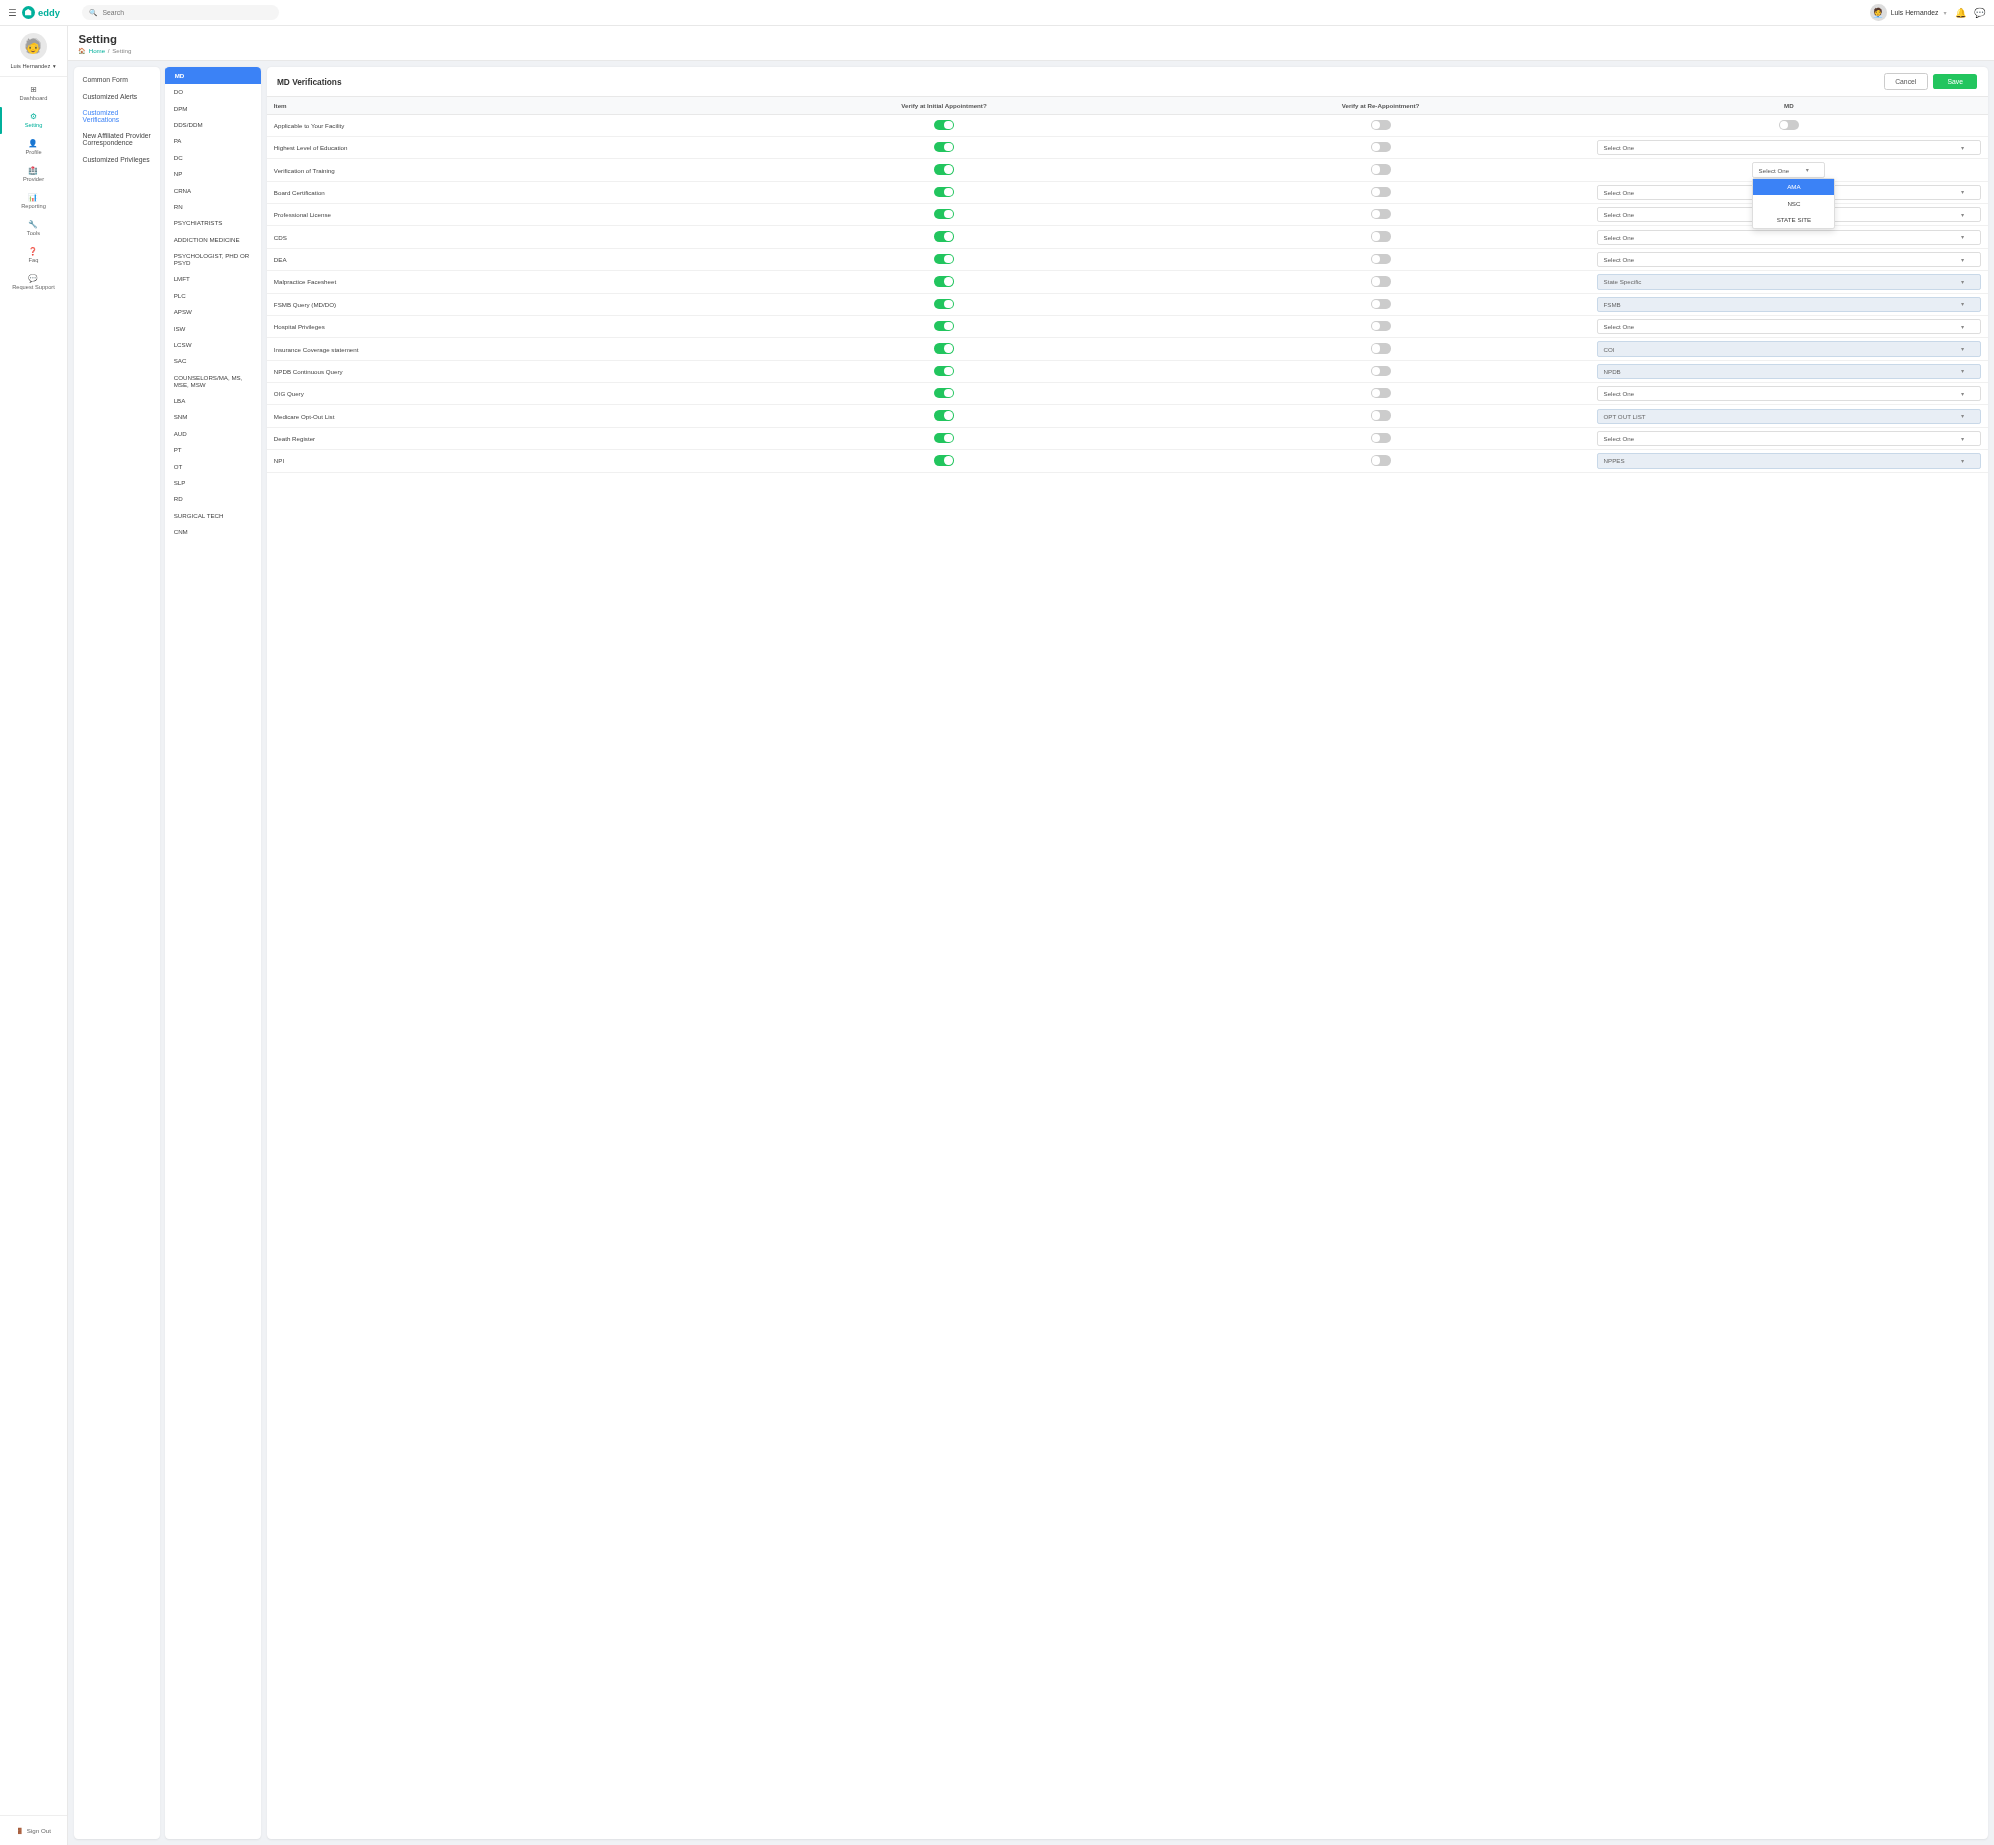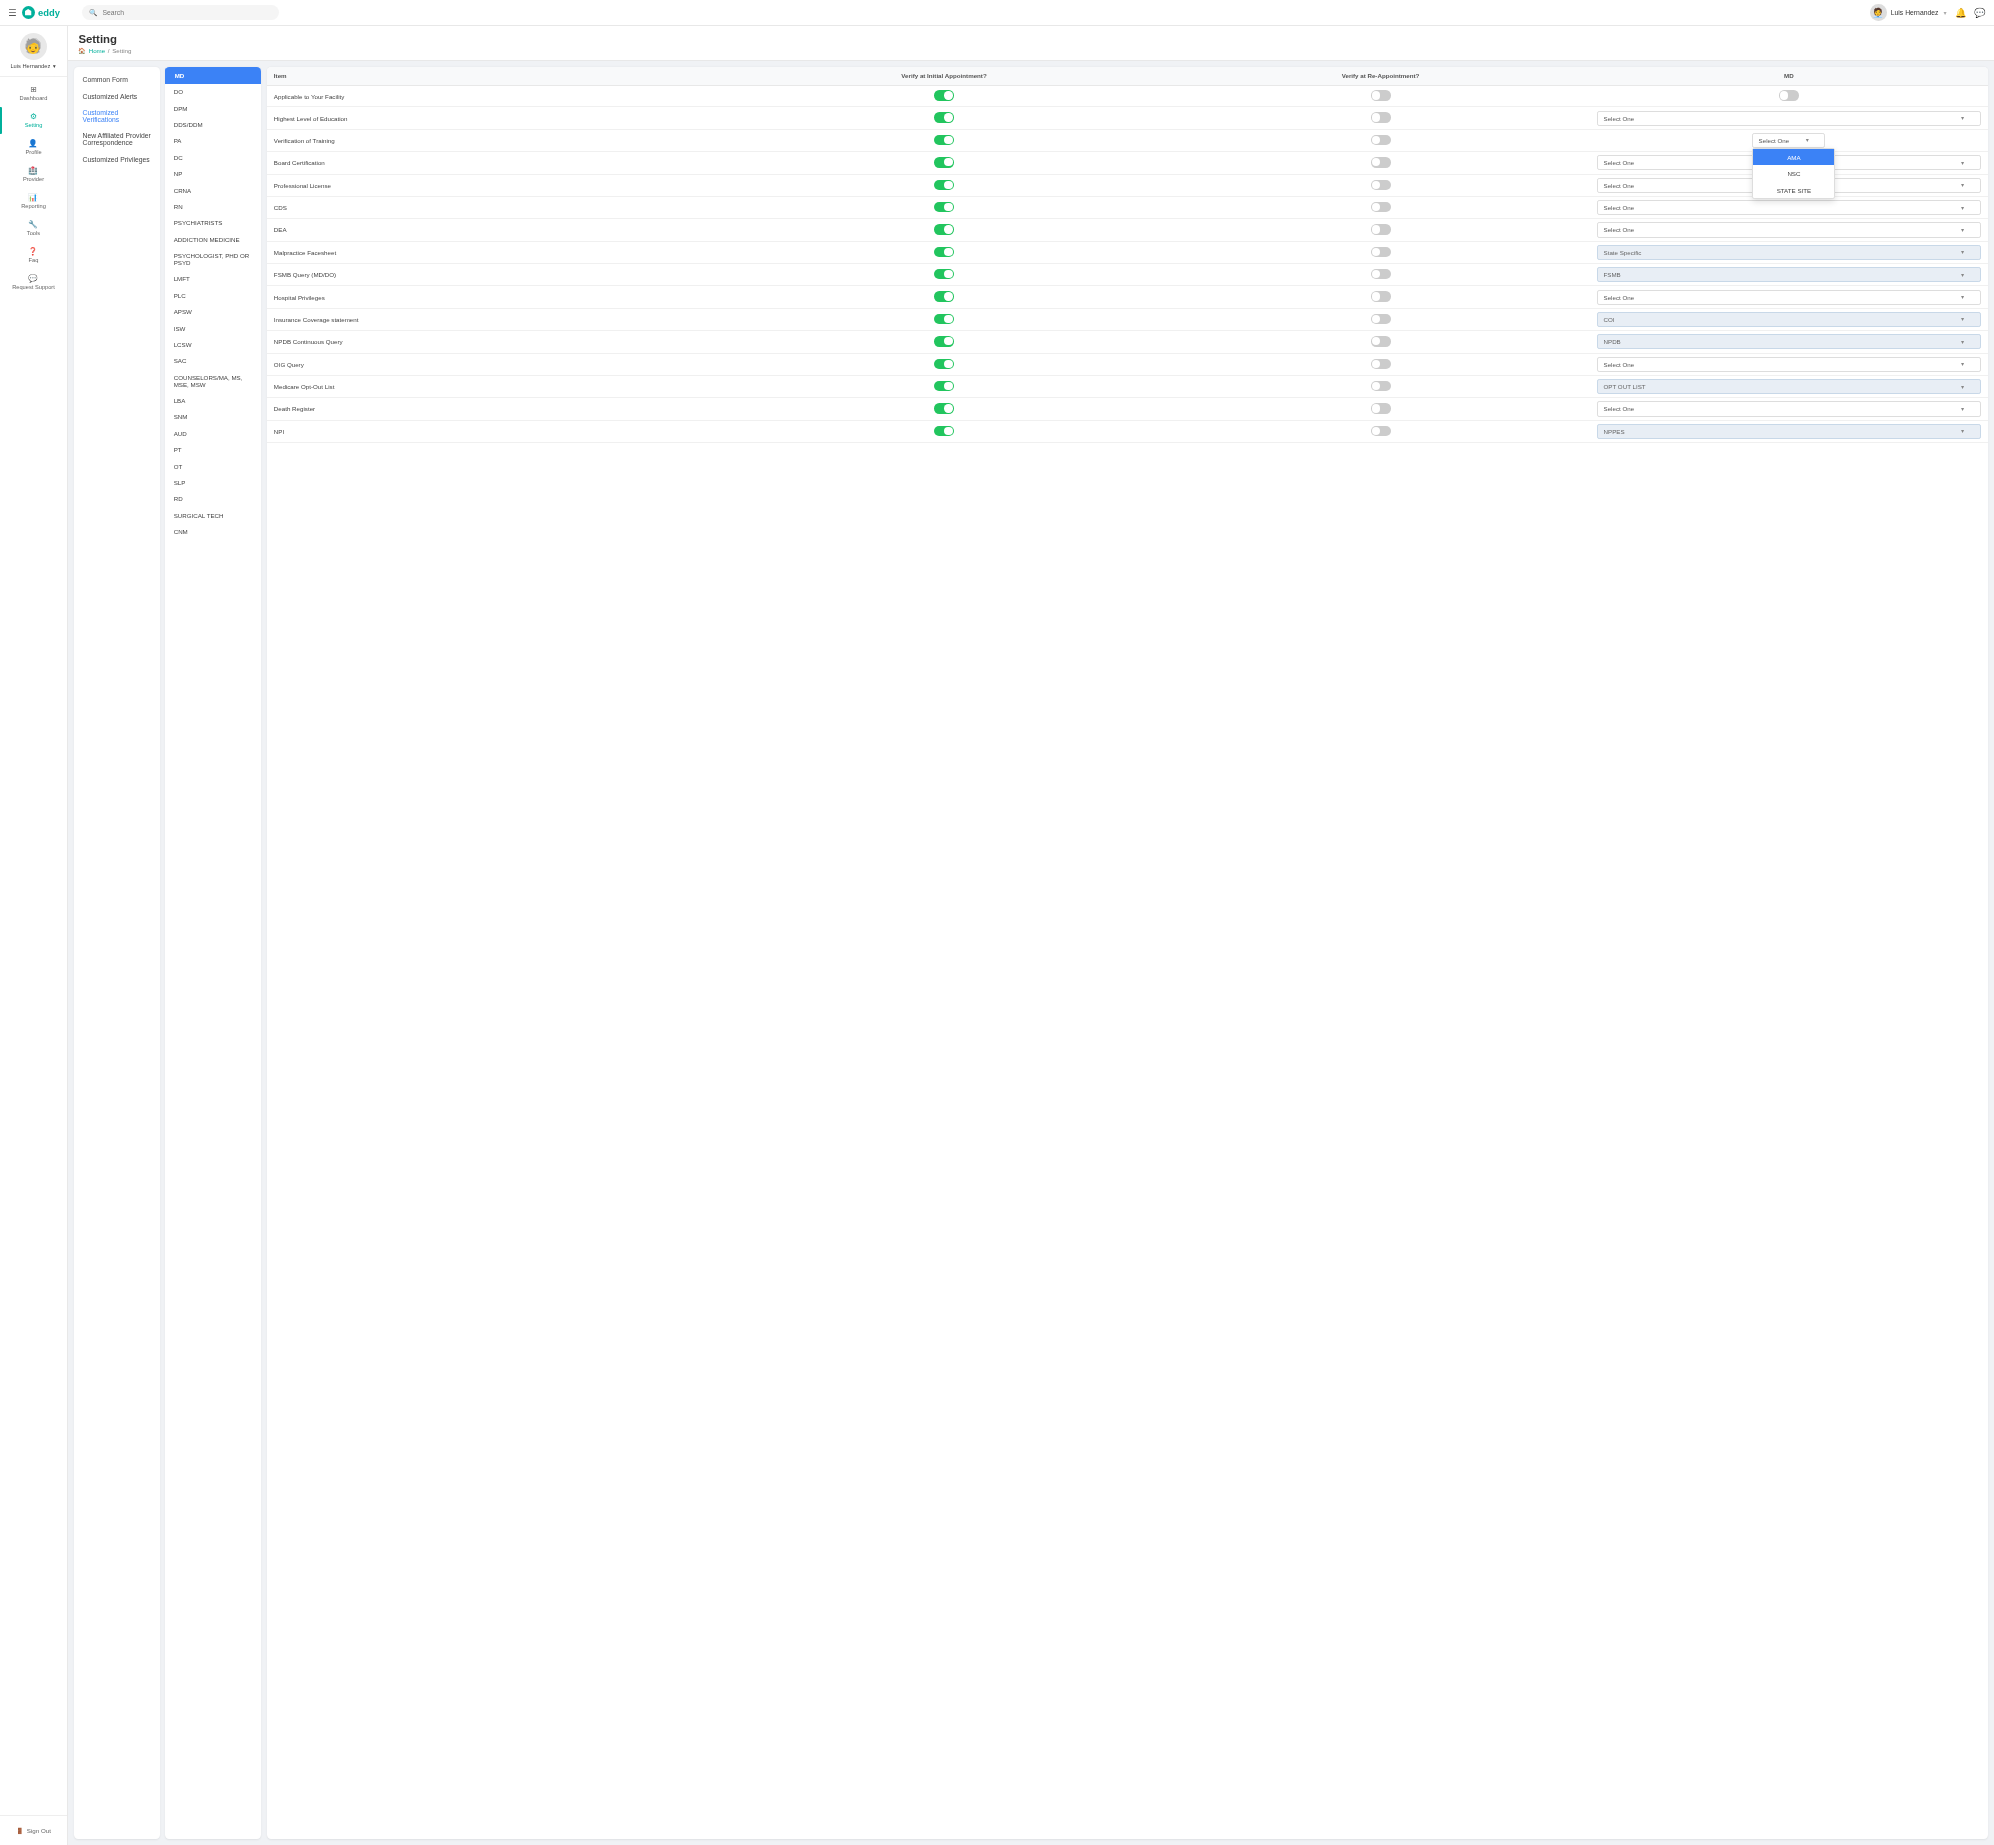--- a/index.html
+++ b/index.html
@@ -134,20 +134,25 @@
       <div style="padding:4.7px 8.3px;cursor:pointer;font-size:6.2px;color:#444;">PT</div>
       <div style="padding:4.7px 8.3px;cursor:pointer;font-size:6.2px;color:#444;">OT</div>
       <div style="padding:4.7px 8.3px;cursor:pointer;font-size:6.2px;color:#444;">SLP</div>
       <div style="padding:4.7px 8.3px;cursor:pointer;font-size:6.2px;color:#444;">RD</div>
       <div style="padding:4.7px 8.3px;cursor:pointer;font-size:6.2px;color:#444;">SURGICAL TECH</div>
       <div style="padding:4.7px 8.3px;cursor:pointer;font-size:6.2px;color:#444;">CNM</div>
     </div>
 
     <div style="flex:1;background:#fff;border-radius:4.2px;box-shadow:0 0.5px 2.1px rgba(0,0,0,0.07);display:flex;flex-direction:column;overflow:hidden;">
 
+      <div style="display:flex;align-items:center;padding:6.2px 10.4px;border-bottom:0.5px solid #e8e8e8;gap:5.2px;">
+        <span style="font-size:8.3px;font-weight:600;color:#333;flex:1;">MD Verifications</span>
+        <button style="padding:3.6px 10.4px;border:0.5px solid #ccc;background:#fff;border-radius:2.6px;cursor:pointer;font-size:6.8px;color:#555;">Cancel</button>
+        <button style="padding:3.6px 14.5px;background:#22c55e;border:none;border-radius:2.6px;cursor:pointer;font-size:6.8px;color:#fff;font-weight:500;">Save</button>
+      </div>
 
       <div style="flex:1;overflow-y:auto;">
         <table style="width:100%;border-collapse:collapse;">
           <thead>
             <tr>
               <th style="background:#f8f9fa;padding:5.2px 7.3px;font-size:6.2px;font-weight:600;color:#555;text-align:left;border-bottom:0.5px solid #e8e8e8;position:sticky;top:0;z-index:10;">Item</th>
               <th style="background:#f8f9fa;padding:5.2px 7.3px;font-size:6.2px;font-weight:600;color:#555;text-align:center;border-bottom:0.5px solid #e8e8e8;position:sticky;top:0;z-index:10;">Verify at Initial Appointment?</th>
               <th style="background:#f8f9fa;padding:5.2px 7.3px;font-size:6.2px;font-weight:600;color:#555;text-align:center;border-bottom:0.5px solid #e8e8e8;position:sticky;top:0;z-index:10;">Verify at Re-Appointment?</th>
               <th style="background:#f8f9fa;padding:5.2px 7.3px;font-size:6.2px;font-weight:600;color:#555;text-align:center;border-bottom:0.5px solid #e8e8e8;position:sticky;top:0;z-index:10;">MD</th>
             </tr>

